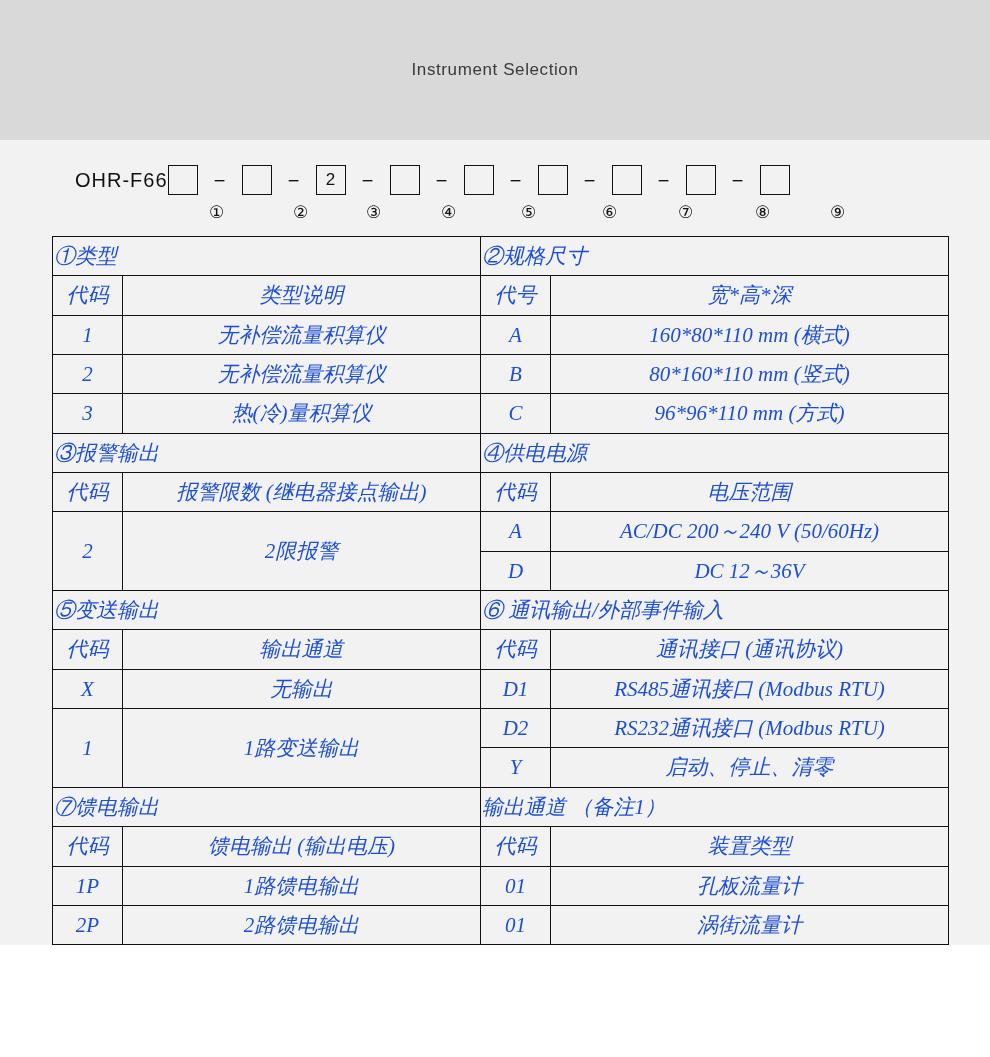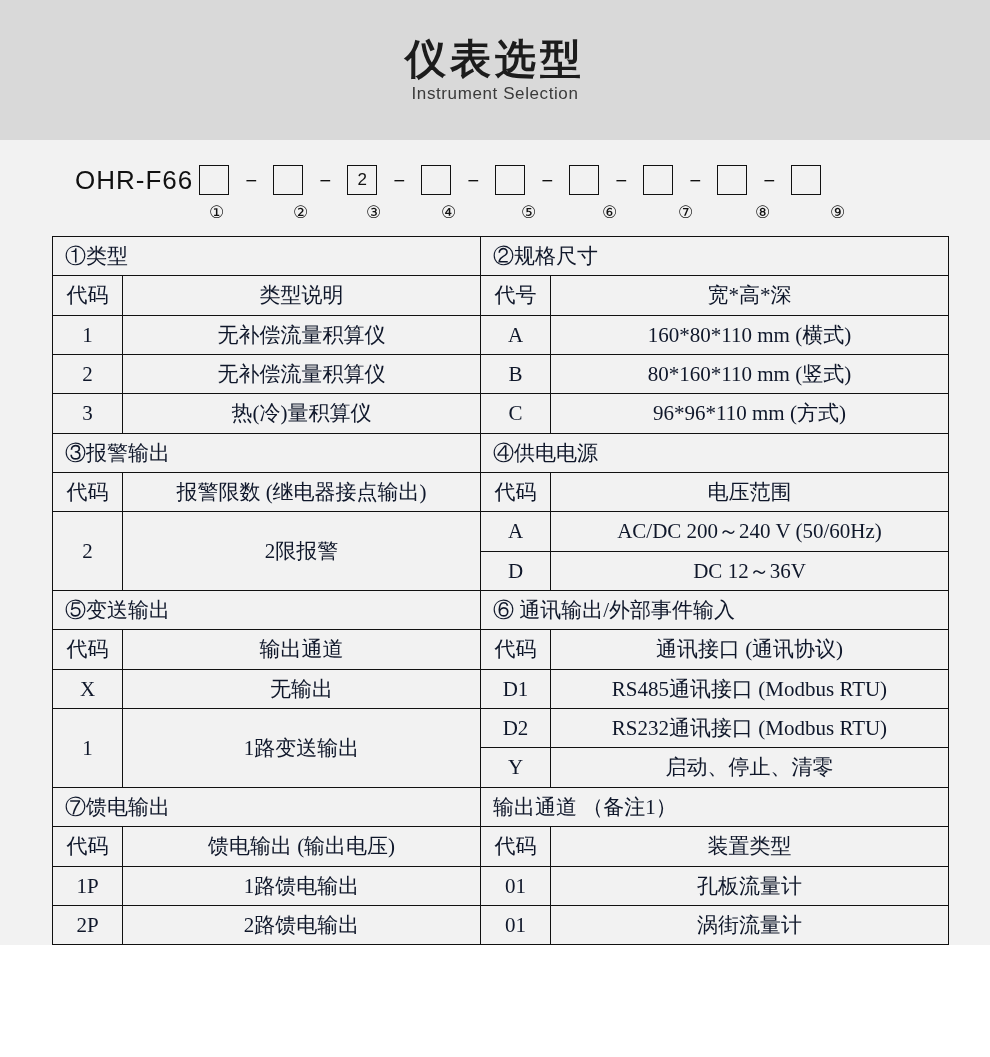--- a/index.html
+++ b/index.html
@@ -53,24 +53,23 @@
 
   
   .model-row {
     display: flex;
     align-items: center;
     padding-left: 75px;
     height: 44px;
   }
   .model-name {
     font-family: "Liberation Sans", "DejaVu Sans", sans-serif;
-    font-size: 26px;
+    font-size: 20px;
     letter-spacing: 1px;
     color: #111;
-    margin-right: 6px;
   }
   .slot {
     width: 30px;
     height: 30px;
     border: 1.6px solid #111;
     background: #f2f2f2;
     display: inline-flex;
     align-items: center;
     justify-content: center;
     font-family: "Liberation Sans", "DejaVu Sans", sans-serif;
@@ -103,27 +102,28 @@
   
   table.spec {
     border-collapse: collapse;
     margin: 8px 0 0 52px;
     width: 896px;
     table-layout: fixed;
     background: #f2f2f2;
   }
   table.spec td {
     border: 1.6px solid #111;
-    padding: 5px 12px;
+    padding: 5px 1px;
     font-size: 21px;
     line-height: 1.35;
-    color: #0f172a;
+    color: #1d4ed8;
     vertical-align: middle;
     height: 36px;
     box-sizing: border-box;
+    font-style: italic;
   }
   td.sec {
     font-size: 21px;
     padding-left: 8px;
   }
   td.code {
     text-align: center;
     width: 70px;
   }
   td.codehdr {
@@ -132,21 +132,20 @@
     margin-left: 37px;
   }
   td.desc {
     text-align: center;
   }
 </style>
 </head>
 <body>
 
 <div class="banner">
-  <div class="banner-title">仪表选型</div>
   <div class="banner-sub">Instrument Selection</div>
 </div>
 
 <div class="page">
 
   <div class="model-row">
     <span class="model-name">OHR-F66</span>
     <span class="slot"></span>
     <span class="dash">－</span>
     <span class="slot"></span>

